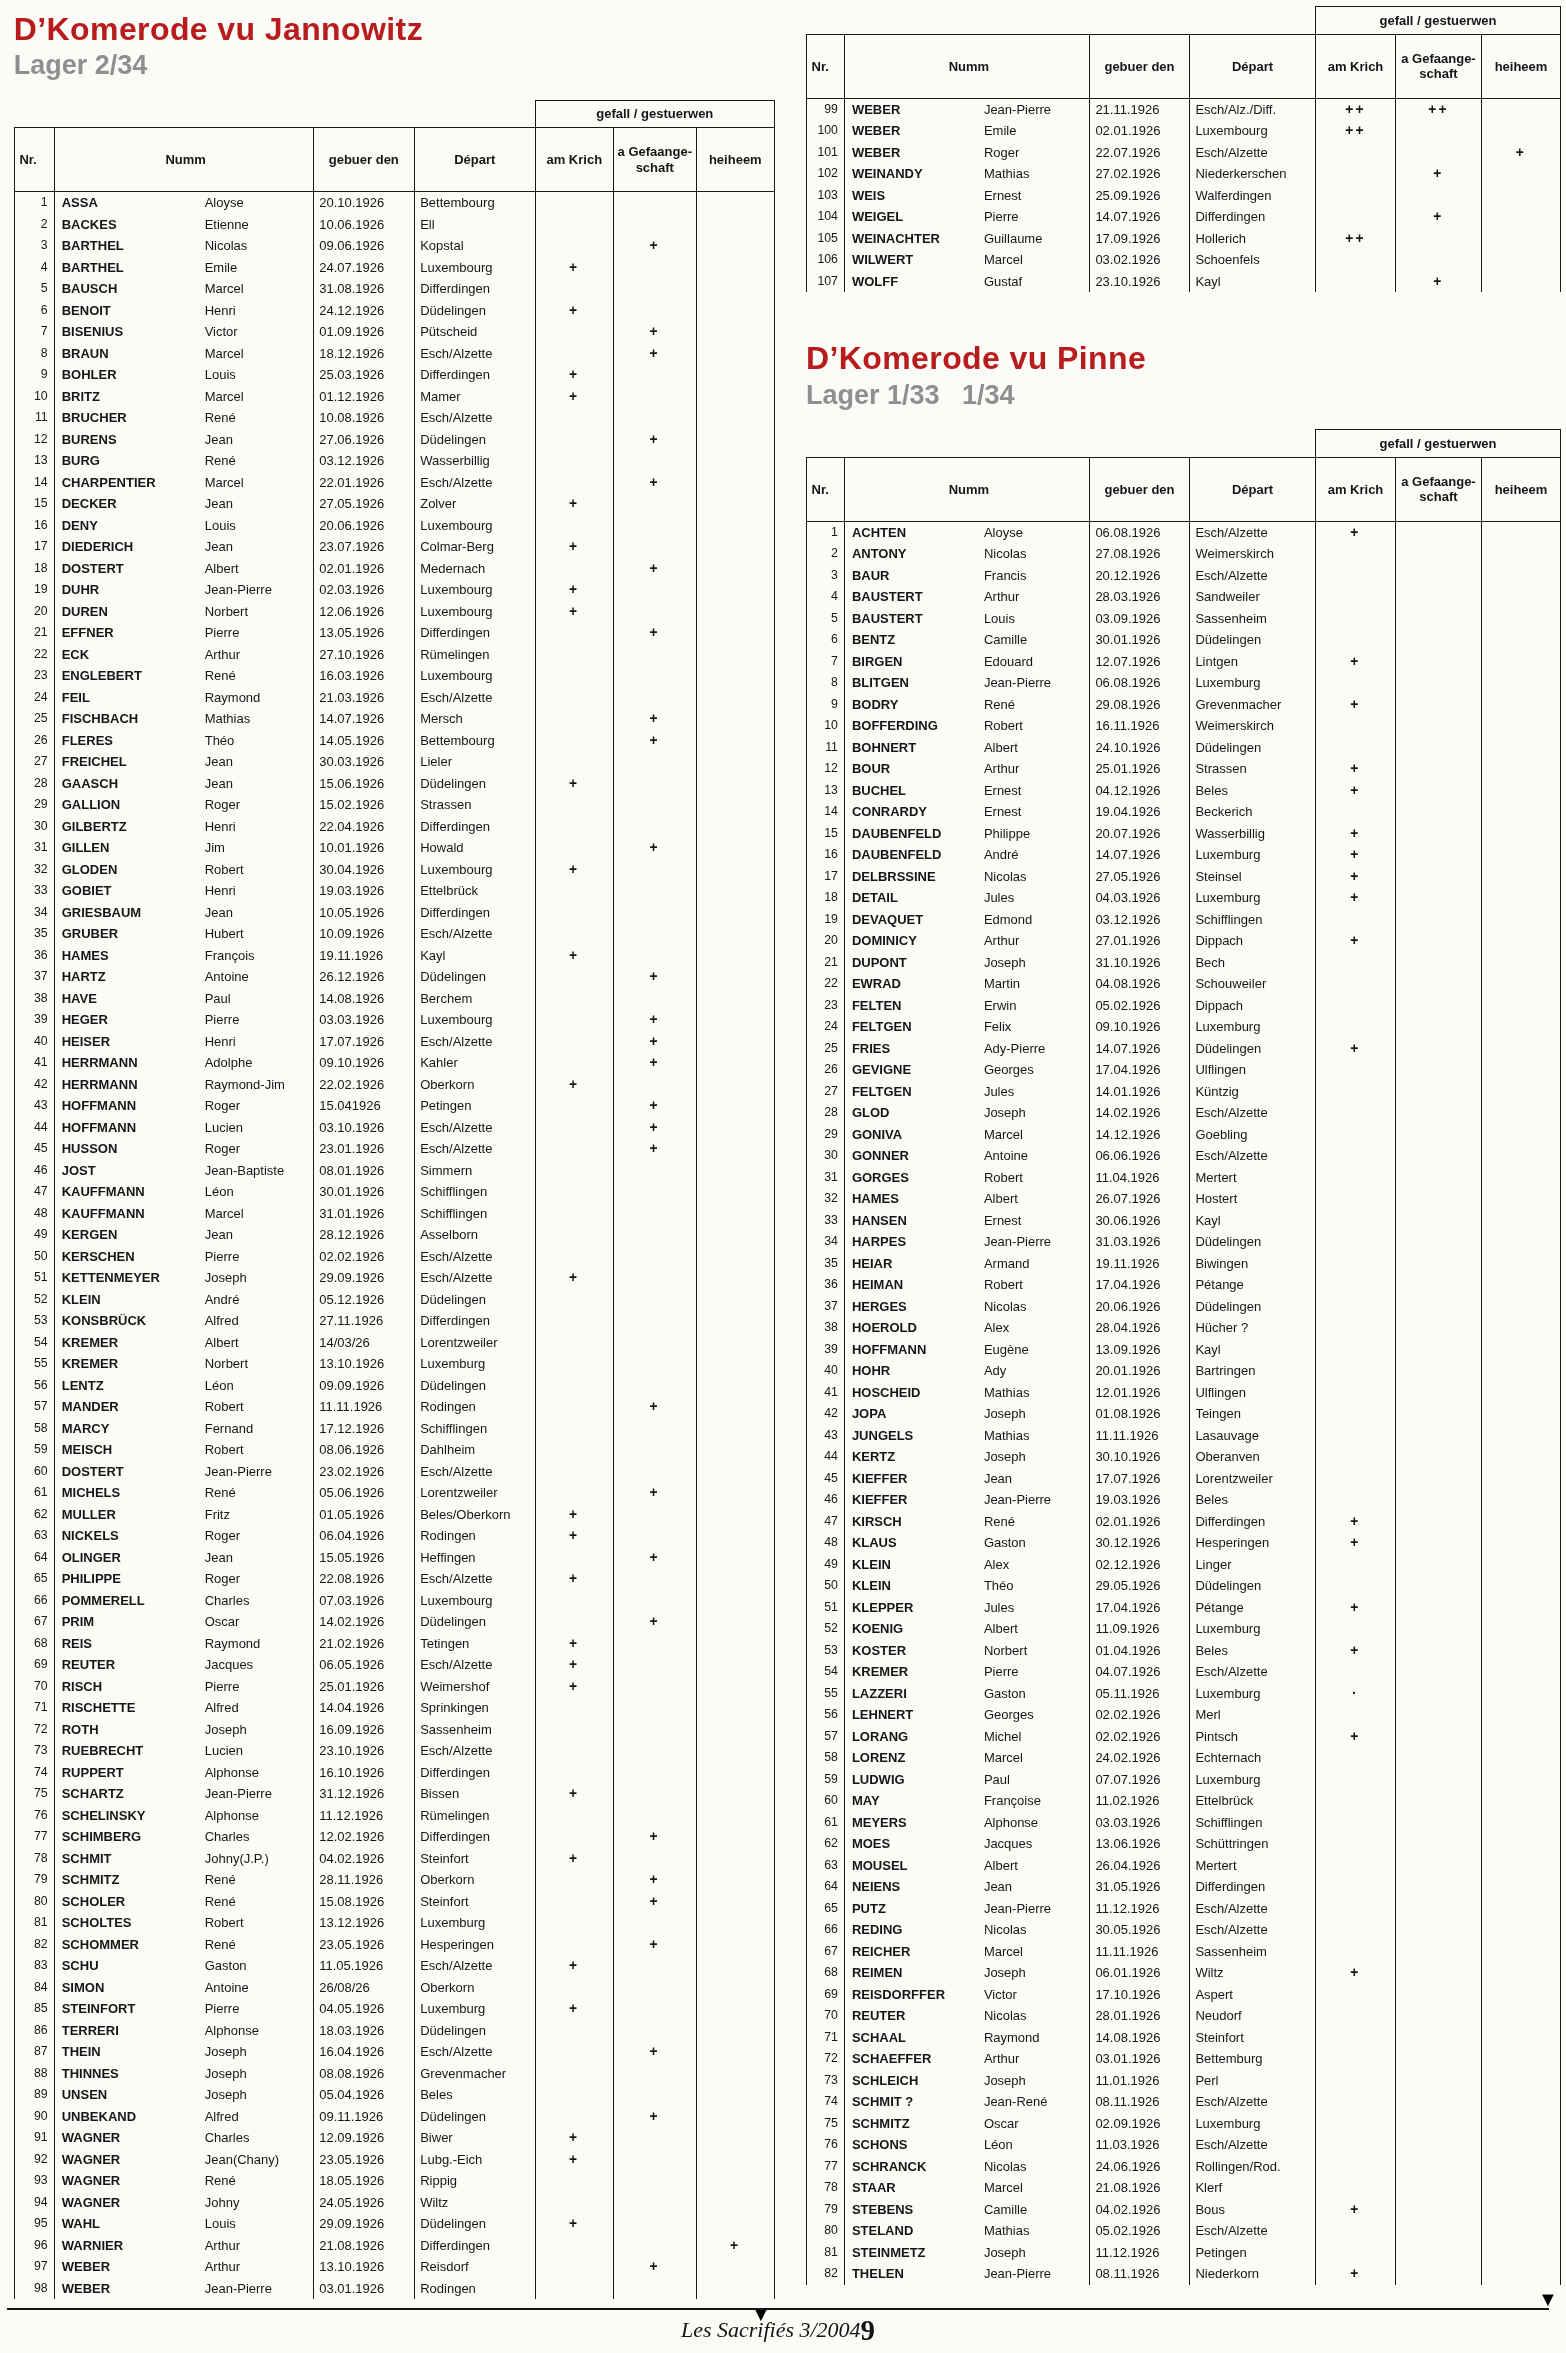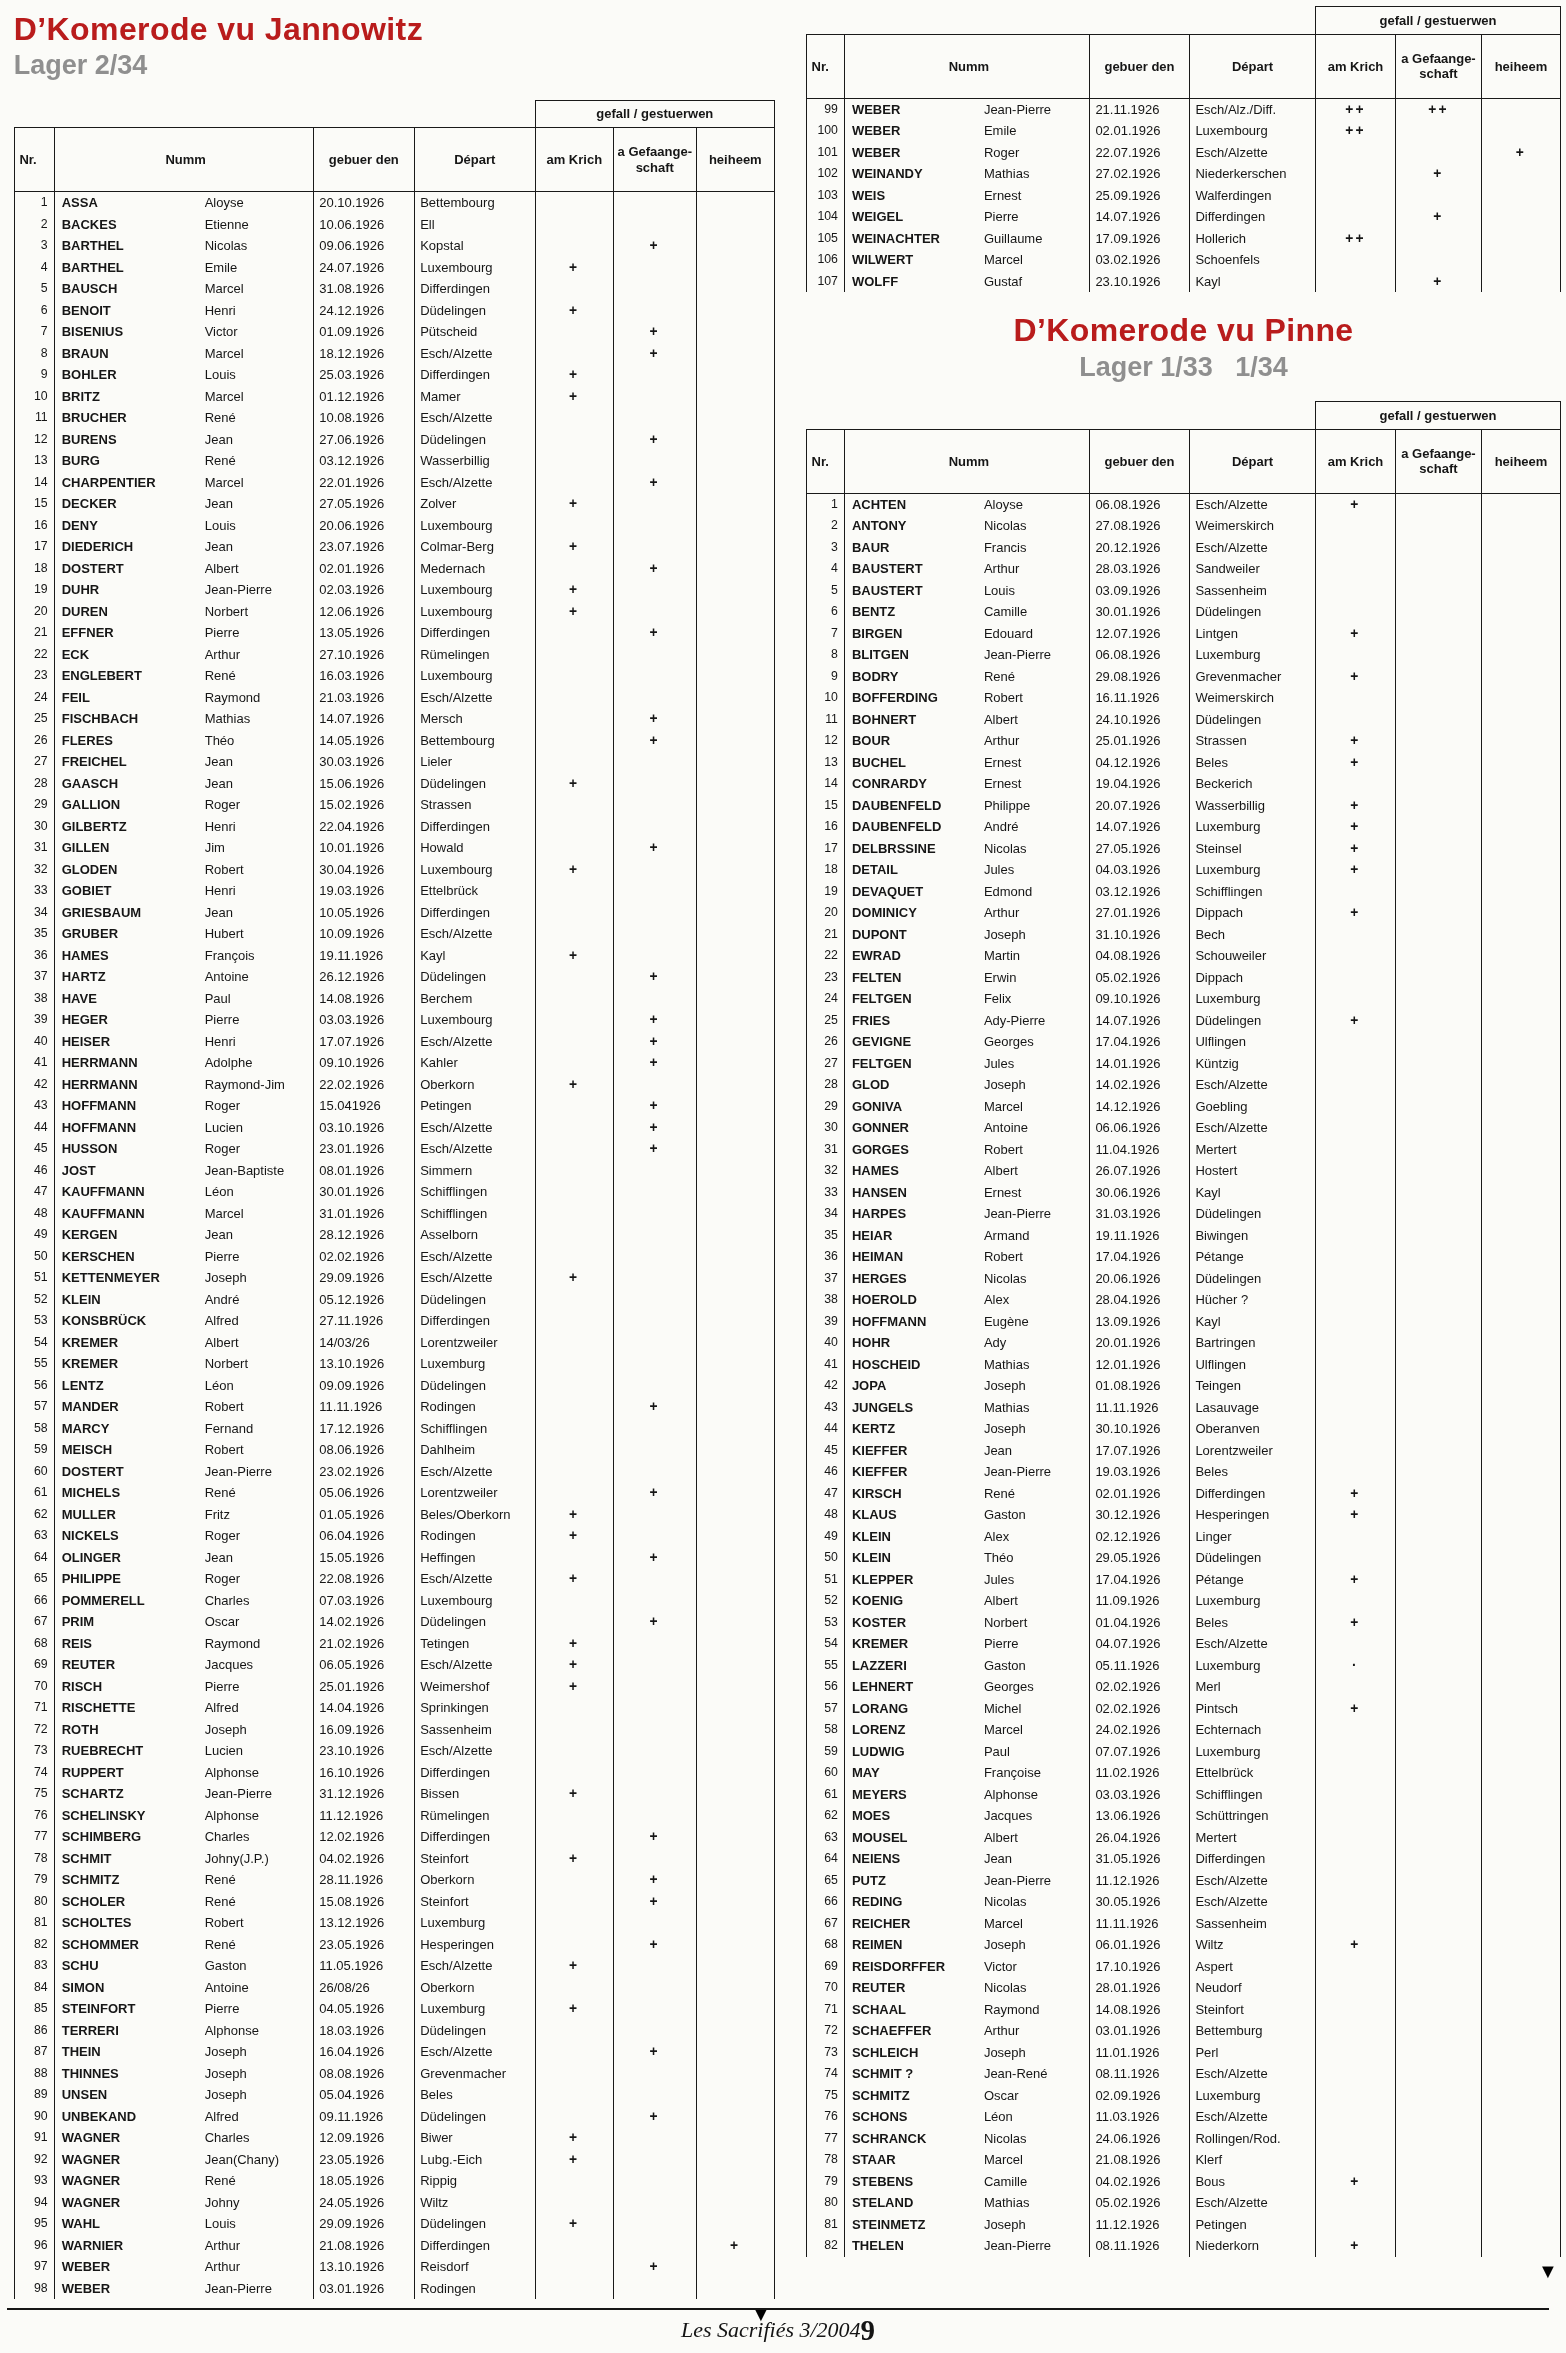--- a/index.html
+++ b/index.html
@@ -25,21 +25,21 @@
   tbody td{border-left:1.5px solid #1a1a1a;border-right:1.5px solid #1a1a1a;height:21.5px;padding:0;white-space:nowrap;overflow:hidden;vertical-align:middle;line-height:21.5px;}
   td.nr{text-align:right;padding-right:6.1px;font-size:12.3px;}
   td.name .surname{display:inline-block;font-weight:bold;padding-left:6.9px;vertical-align:top;}
   .col-left td.name .surname{width:143px;}
   .col-right td.name .surname{width:132px;}
   td.name .firstname{font-weight:normal;}
   td.date{padding-left:5.4px;}
   td.place{padding-left:5.4px;}
   td.mark{text-align:center;font-weight:bold;letter-spacing:2.3px;font-size:13.8px;}
   .arrow{position:absolute;right:3.1px;bottom:-24.5px;font-size:20px;color:#000;line-height:20px;}
-  .titleblock{margin-top:20px;text-align:center;}
+  .titleblock{margin-top:48px;}
   .footer{position:absolute;left:7px;top:2308px;width:1542px;border-top:2.3px solid #161616;display:flex;justify-content:center;align-items:flex-start;padding-top:6.9px;}
   .footer .journal{font-family:"Liberation Serif",serif;font-style:italic;font-size:22px;}
   .footer .pageno{font-family:"Liberation Serif",serif;font-weight:bold;font-size:29px;line-height:26px;}
 </style>
 </head>
 <body>
 
 <div class="col col-left">
   <div class="title">D’Komerode vu Jannowitz</div>
   <div class="subtitle">Lager 2/34</div>

